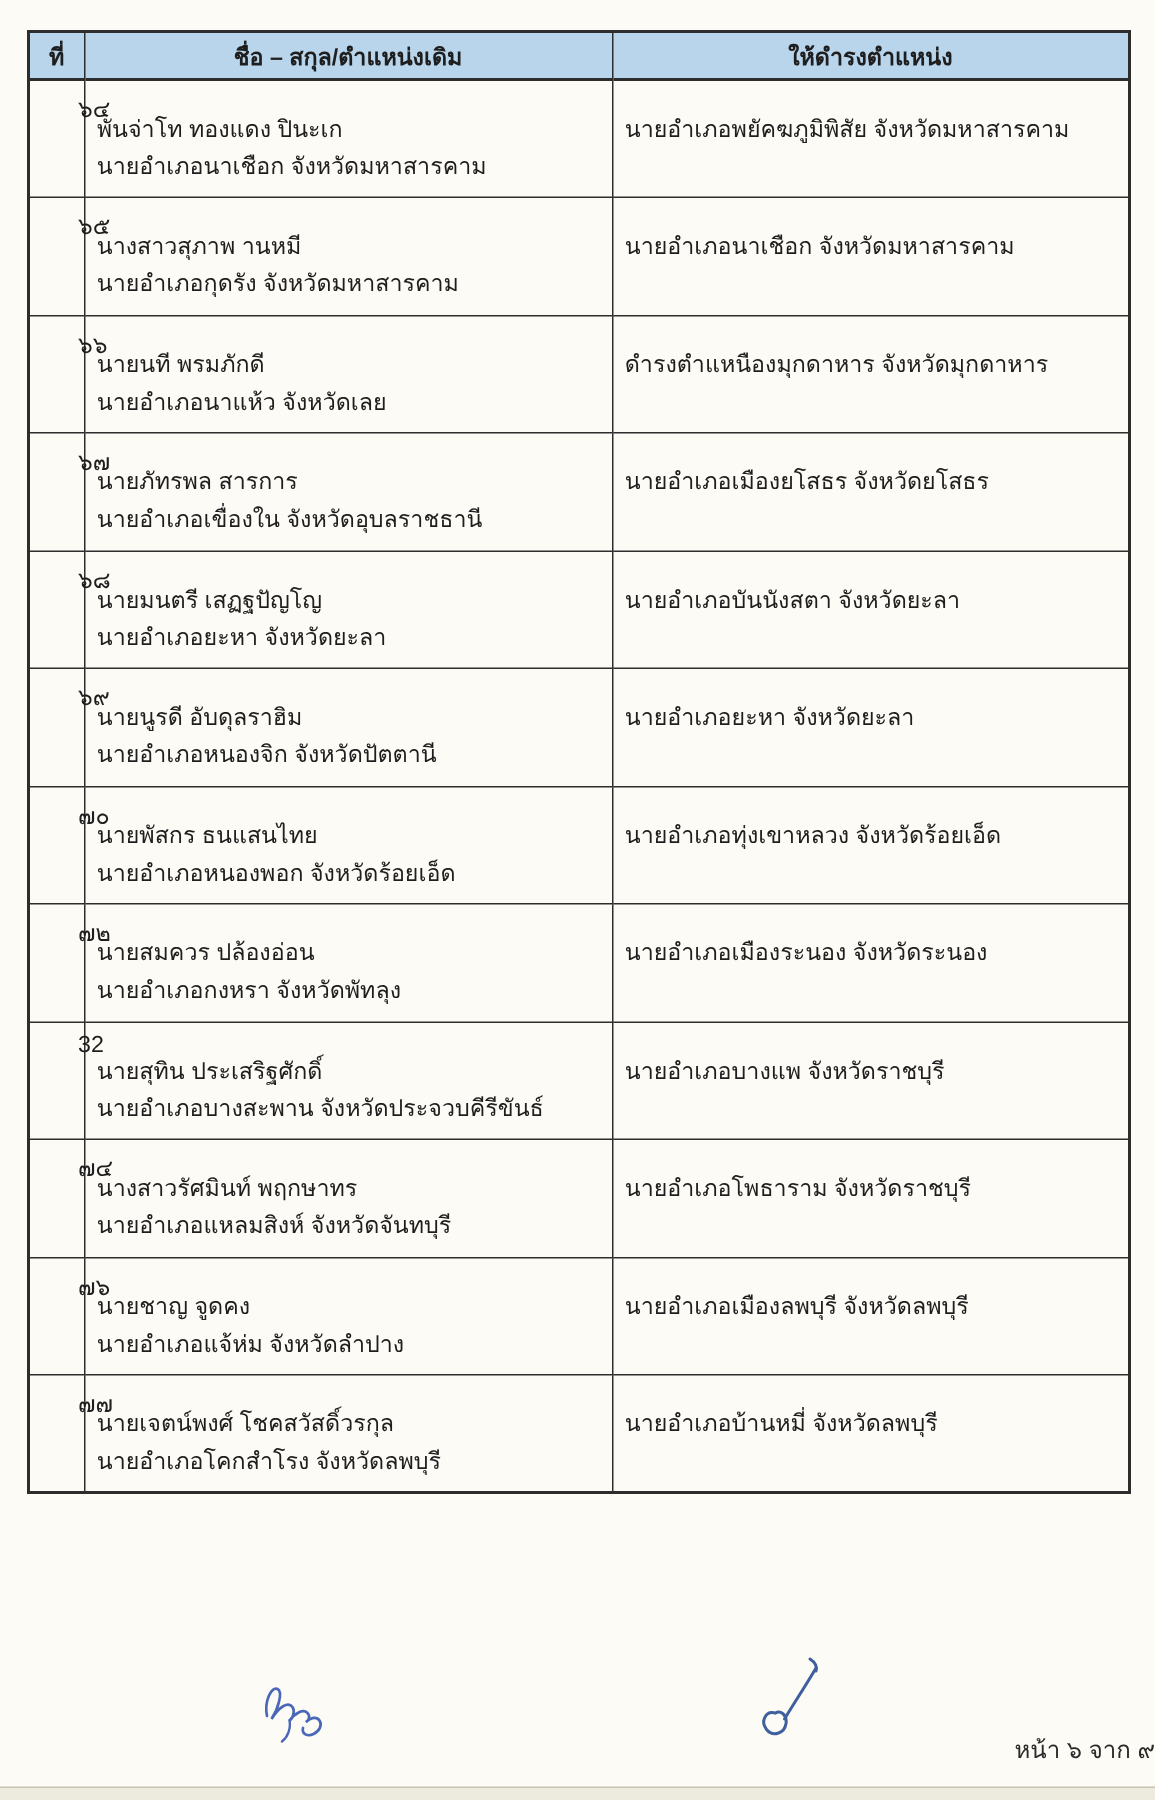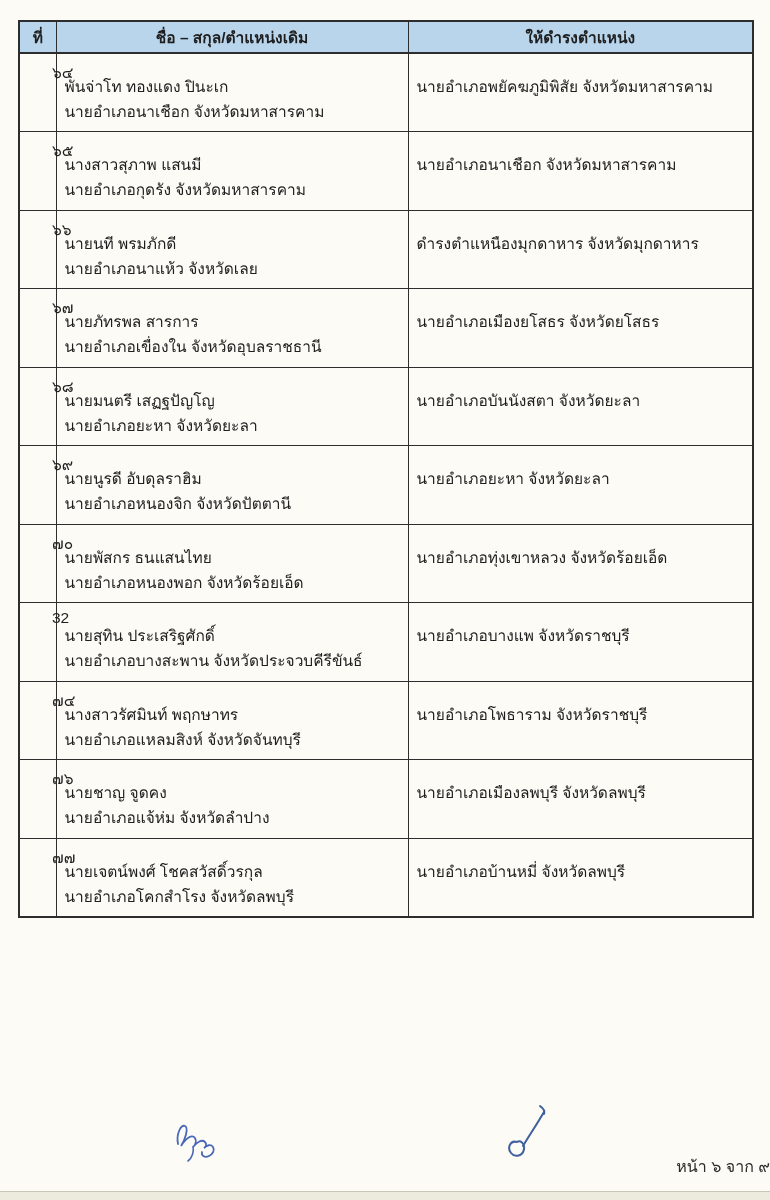--- a/index.html
+++ b/index.html
@@ -116,21 +116,21 @@
         <div class="line">นายอำเภอนาเชือก จังหวัดมหาสารคาม</div>
       </td>
       <td class="c-pos">
         <div class="line">นายอำเภอพยัคฆภูมิพิสัย จังหวัดมหาสารคาม</div>
       </td>
     </tr>
 
     <tr class="body-row">
       <td class="c-no">๖๕</td>
       <td class="c-name">
-        <div class="line">นางสาวสุภาพ แสนมี</div>
+        <div class="line">นางสาวสุภาพ านหมี</div>
         <div class="line">นายอำเภอกุดรัง จังหวัดมหาสารคาม</div>
       </td>
       <td class="c-pos">
         <div class="line">นายอำเภอนาเชือก จังหวัดมหาสารคาม</div>
       </td>
     </tr>
 
     <tr class="body-row">
       <td class="c-no">๖๖</td>
       <td class="c-name">
@@ -180,20 +180,30 @@
       <td class="c-name">
         <div class="line">นายพัสกร ธนแสนไทย</div>
         <div class="line">นายอำเภอหนองพอก จังหวัดร้อยเอ็ด</div>
       </td>
       <td class="c-pos">
         <div class="line">นายอำเภอทุ่งเขาหลวง จังหวัดร้อยเอ็ด</div>
       </td>
     </tr>
 
 
+    <tr class="body-row">
+      <td class="c-no">๗๒</td>
+      <td class="c-name">
+        <div class="line">นายสมควร ปล้องอ่อน</div>
+        <div class="line">นายอำเภอกงหรา จังหวัดพัทลุง</div>
+      </td>
+      <td class="c-pos">
+        <div class="line">นายอำเภอเมืองระนอง จังหวัดระนอง</div>
+      </td>
+    </tr>
 
     <tr class="body-row">
       <td class="c-no">32</td>
       <td class="c-name">
         <div class="line">นายสุทิน ประเสริฐศักดิ์</div>
         <div class="line">นายอำเภอบางสะพาน จังหวัดประจวบคีรีขันธ์</div>
       </td>
       <td class="c-pos">
         <div class="line">นายอำเภอบางแพ จังหวัดราชบุรี</div>
       </td>

